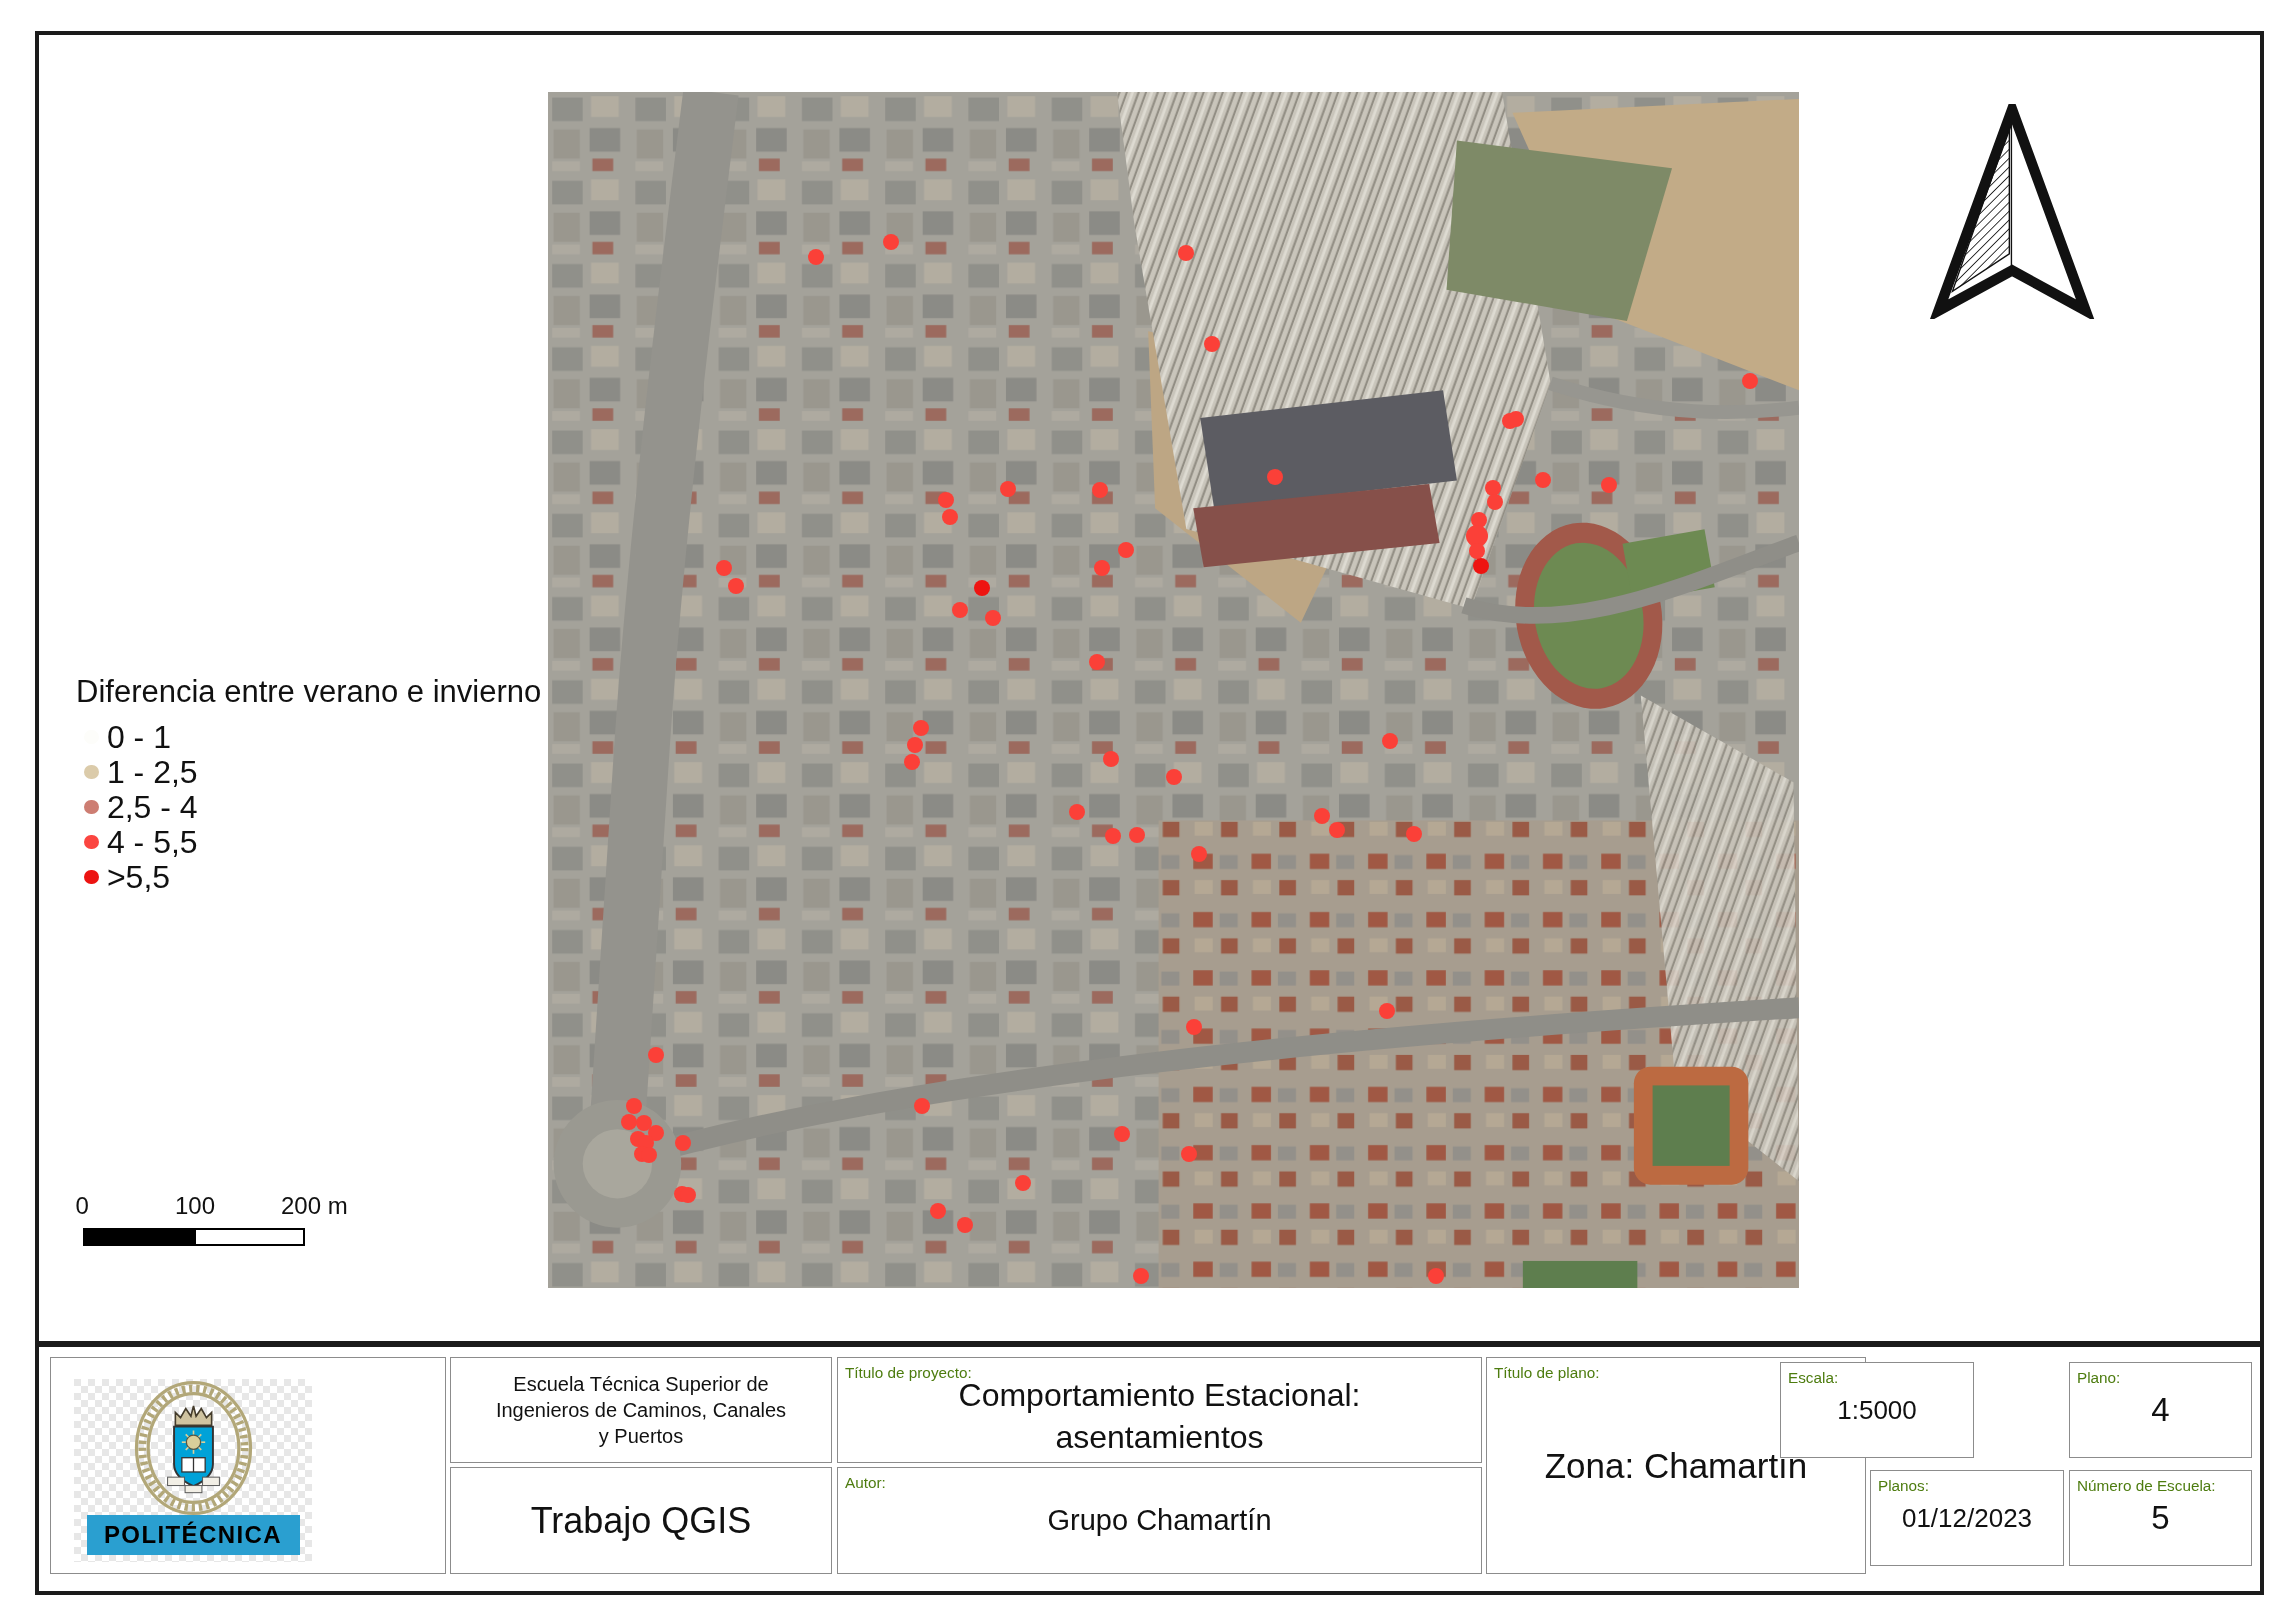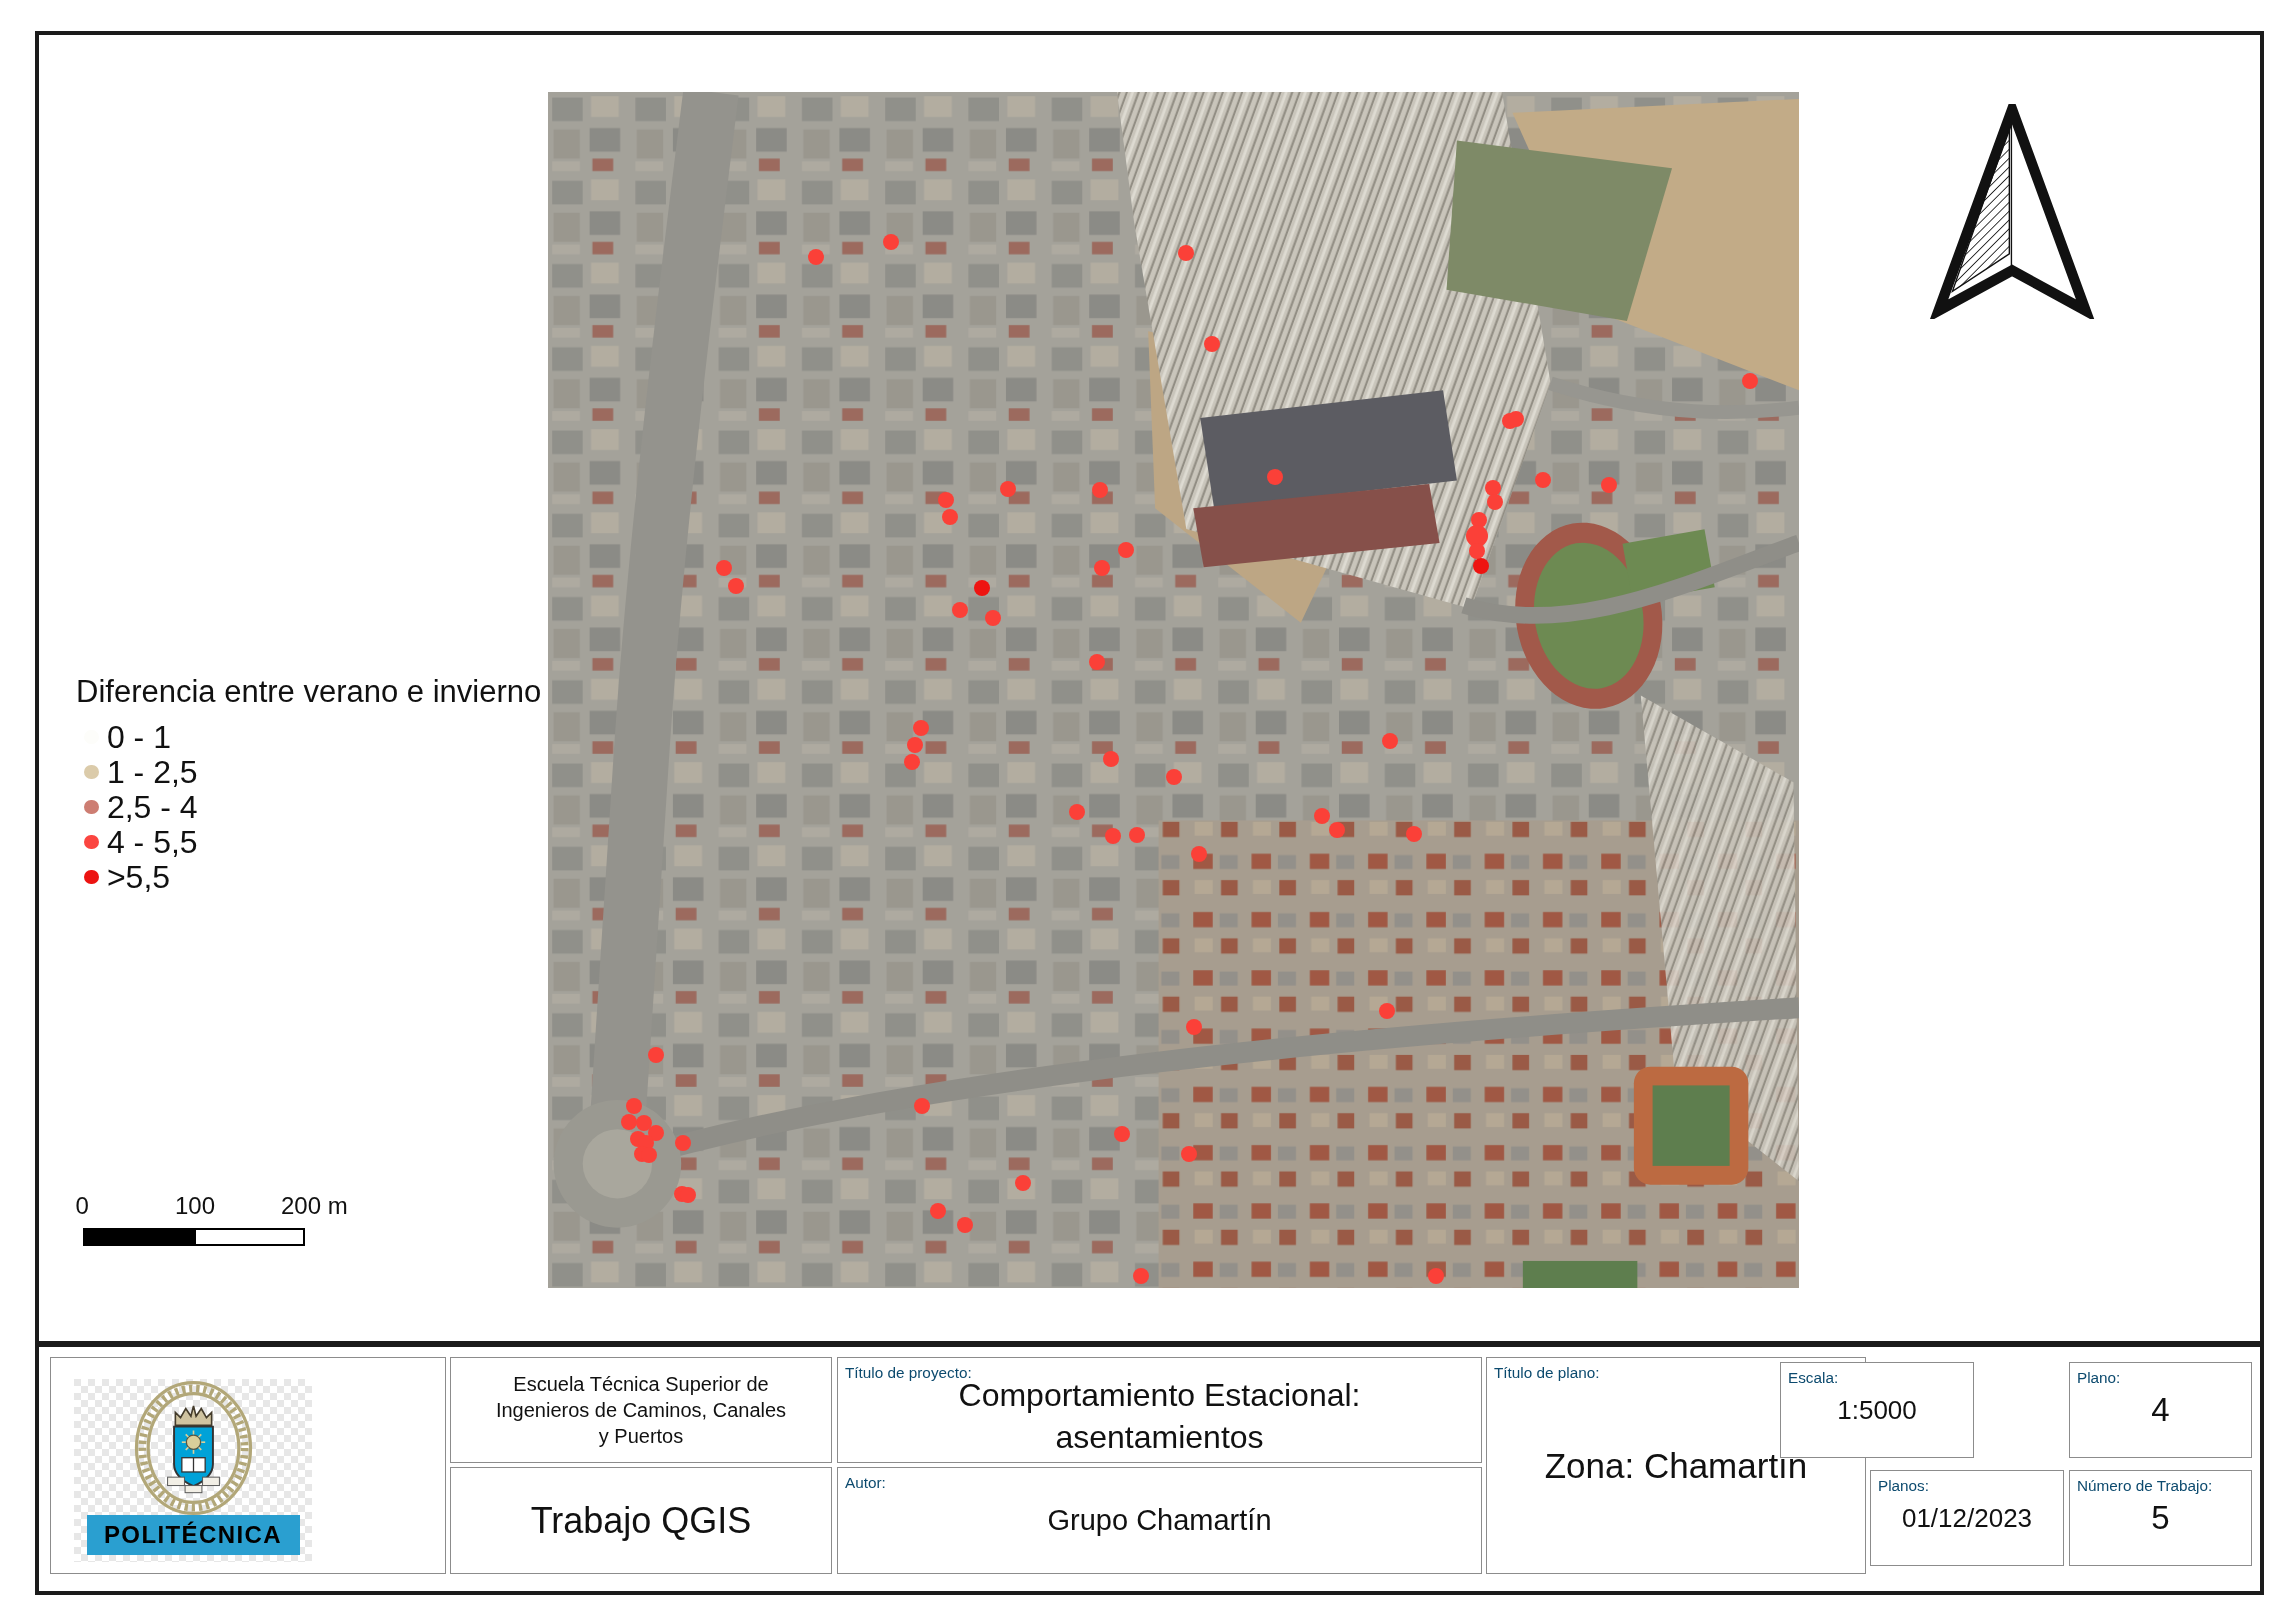--- a/index.html
+++ b/index.html
@@ -29,21 +29,21 @@
   .scalebar-white{width:50%;height:100%;background:#fff;border-left:2.1px solid #000;box-sizing:border-box;}
   
   .map{position:absolute;left:548px;top:92px;width:1251px;height:1196px;overflow:hidden;background:#a4a29a;}
   .map svg.base{position:absolute;inset:0;width:100%;height:100%;}
   .dots{position:absolute;inset:0;}
   .dot{position:absolute;border-radius:50%;transform:translate(-50%,-50%);}
   
   .north{position:absolute;left:1930px;top:104px;width:167px;height:215px;}
   
   .cell{position:absolute;background:#fff;border:1.4px solid #8c8c8c;box-sizing:border-box;}
-  .cell-label{position:absolute;left:7px;top:5.6px;font-size:15.3px;color:#0c4a6e;white-space:nowrap;}
+  .cell-label{position:absolute;left:7px;top:5.6px;font-size:15.3px;color:#4d7c0f;white-space:nowrap;}
   .cell-center{display:flex;align-items:center;justify-content:center;width:100%;height:100%;text-align:center;}
   .cell-logo{left:50px;top:1357px;width:396px;height:217px;}
   .cell-school{left:450px;top:1357px;width:382px;height:106px;}
   .cell-trabajo{left:450px;top:1467px;width:382px;height:107px;}
   .cell-proyecto{left:837px;top:1357px;width:645px;height:106px;}
   .cell-autor{left:837px;top:1467px;width:645px;height:107px;}
   .cell-plano-titulo{left:1486px;top:1357px;width:380px;height:217px;}
   .cell-escala{left:1780px;top:1362px;width:194px;height:96px;}
   .cell-plano{left:2069px;top:1362px;width:183px;height:96px;}
   .cell-fecha{left:1870px;top:1470px;width:194px;height:96px;}
@@ -299,16 +299,16 @@
   <span class="cell-label">Plano:</span>
   <div class="cell-center big-value">4</div>
 </div>
 
 <div class="cell cell-fecha">
   <span class="cell-label">Planos:</span>
   <div class="cell-center small-value">01/12/2023</div>
 </div>
 
 <div class="cell cell-num">
-  <span class="cell-label">Número de Trabajo:</span>
+  <span class="cell-label">Número de Escuela:</span>
   <div class="cell-center big-value">5</div>
 </div>
 
 
 </body></html>

